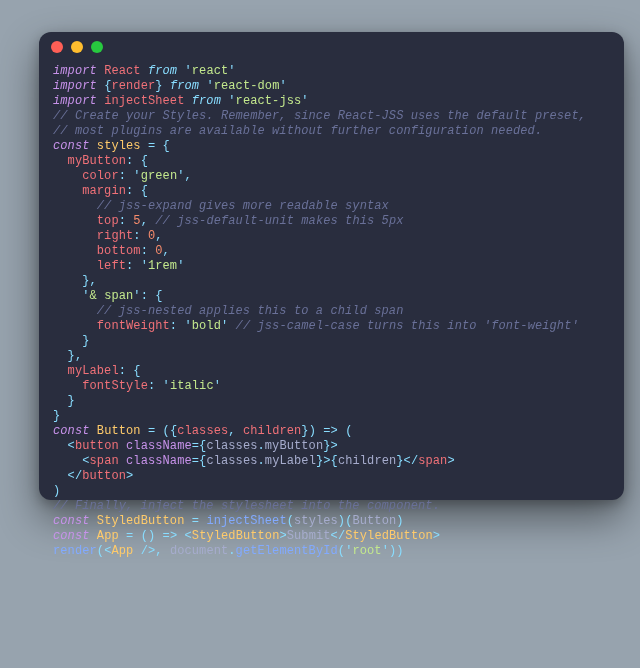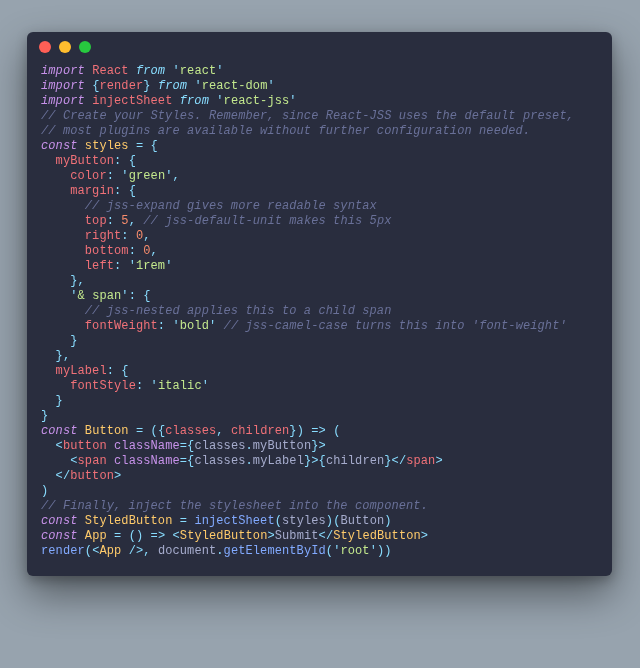--- a/index.html
+++ b/index.html
@@ -11,26 +11,26 @@
   }
   body {
     background: #97a3ae;
     font-family: "SFMono-Regular", "Menlo", "Consolas", "Liberation Mono", monospace;
     font-size: 12px;
     line-height: 15px;
     letter-spacing: 0.1px;
   }
   .window {
     position: absolute;
-    left: 27px;
+    left: 39px;
     top: 32px;
     width: 585px;
-    height: 544px;
+    height: 468px;
     background: #292d3e;
-    border-radius: 6px;
+    border-radius: 12px;
     box-shadow: 0 18px 40px rgba(0,0,0,0.45), 0 4px 12px rgba(0,0,0,0.25);
   }
   .titlebar {
     height: 30px;
     padding-left: 12px;
     display: flex;
     align-items: center;
   }
   .tl-btn {
     width: 12px;

